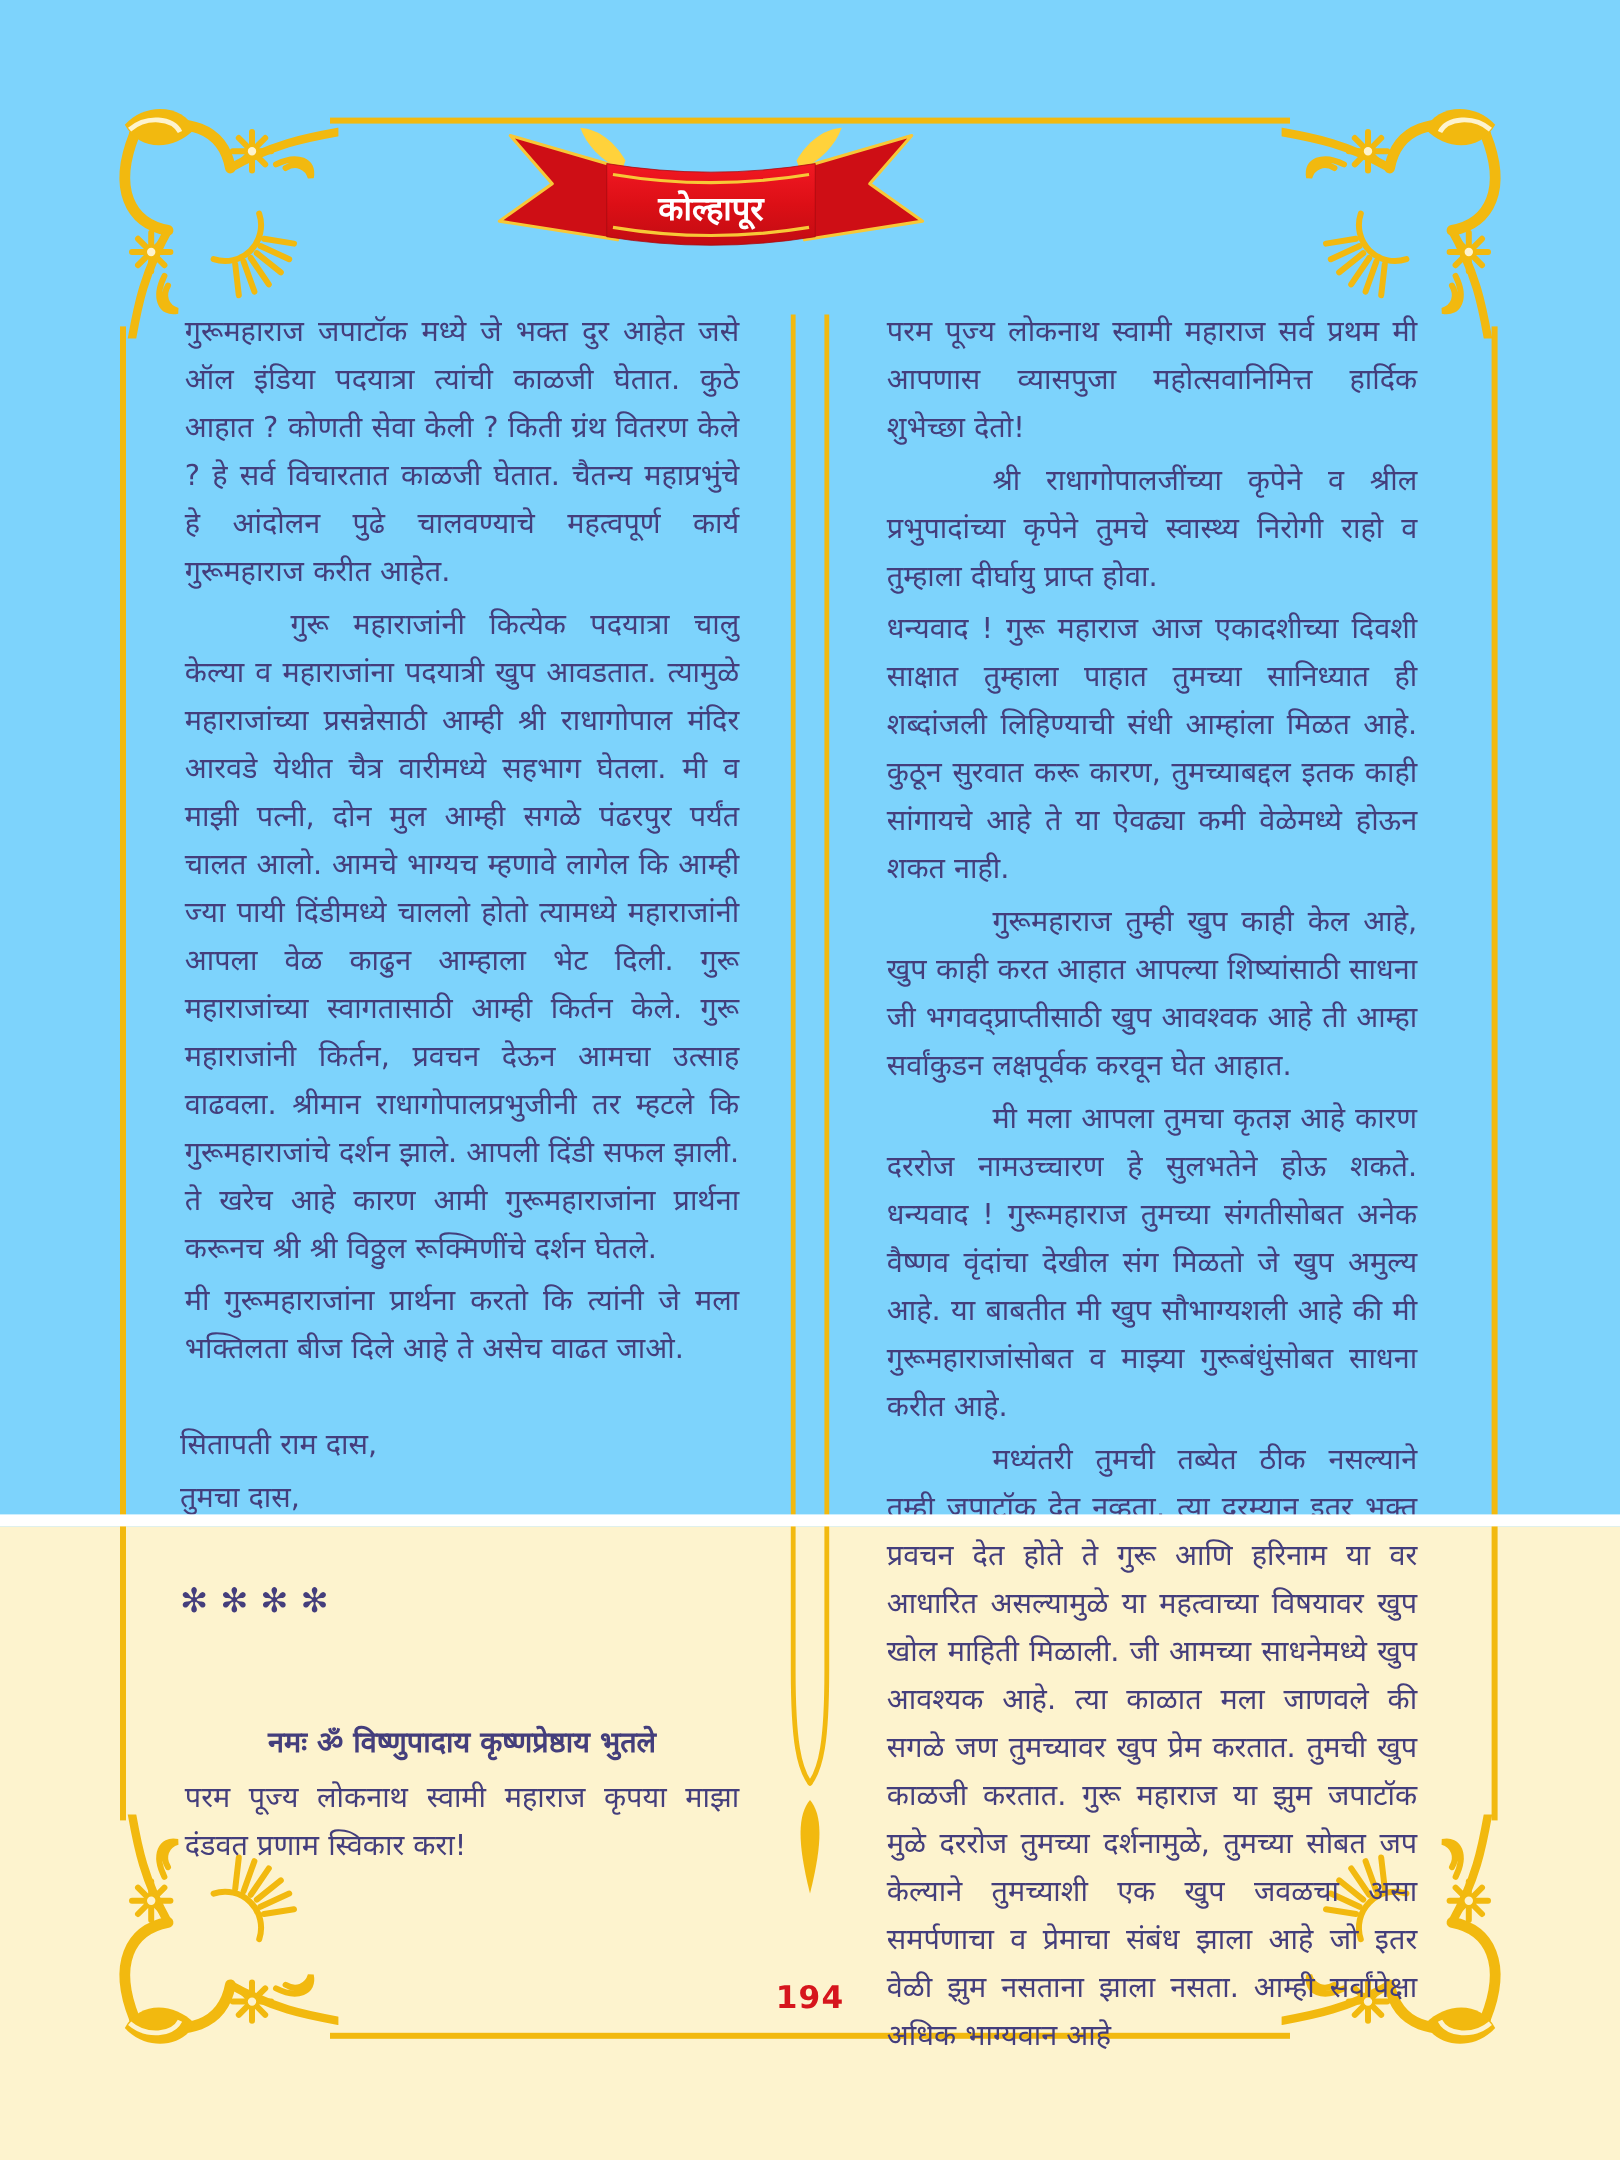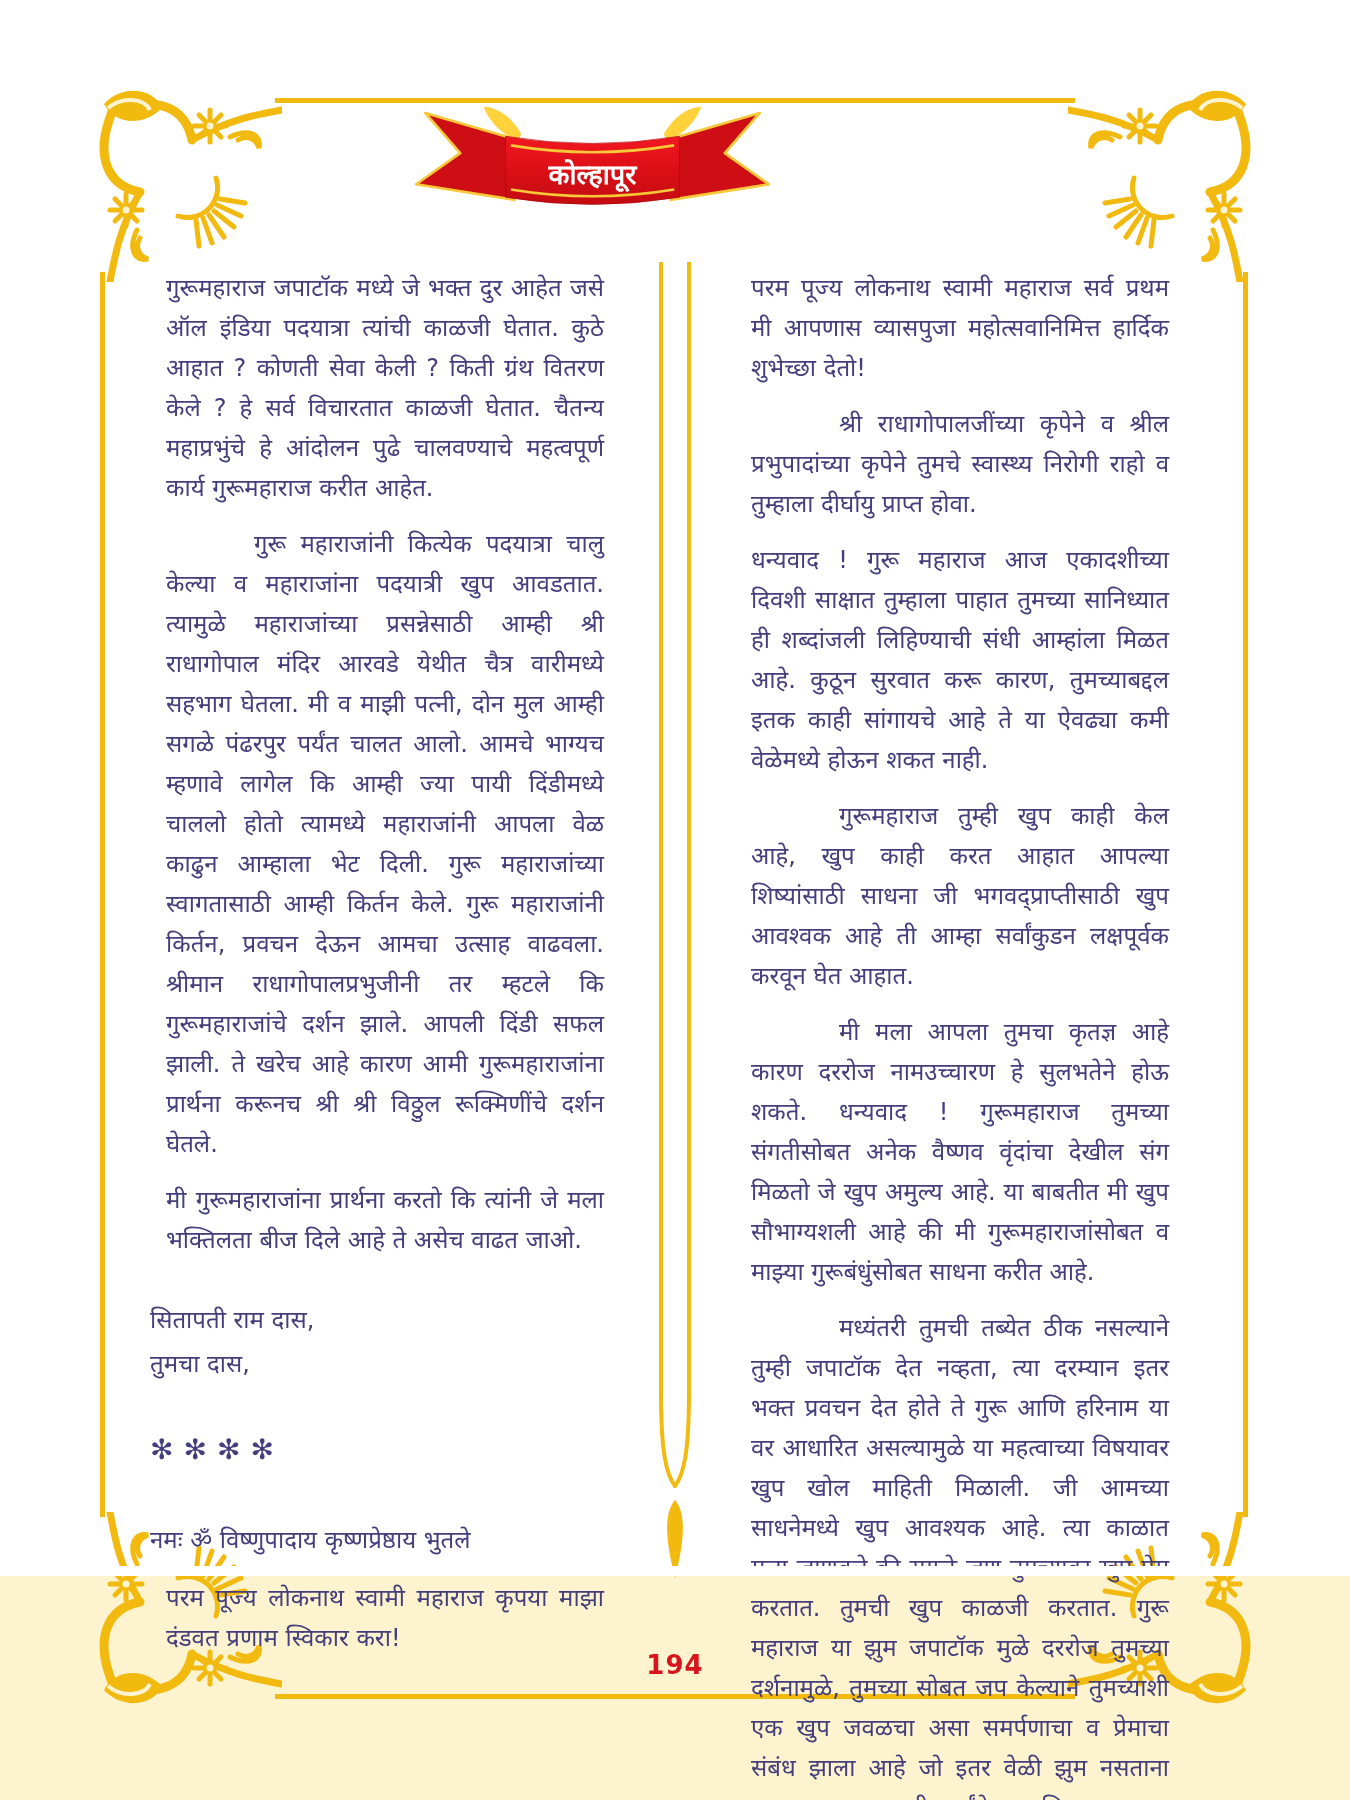--- a/index.html
+++ b/index.html
@@ -2,21 +2,21 @@
 <html><head>
 <meta charset="utf-8">
 <style>
   html,body{margin:0;padding:0;}
   body{
     width:1350px;height:1800px;
     background:#FDF3CE;
     font-family:"DejaVu Sans",sans-serif;
     overflow:hidden;
   }
-  #page{position:relative;width:1350px;height:1576px;background:#ffffff;}
+  #page{position:relative;width:1350px;height:1272px;background:#7dd3fc;}
 
   
   .bline{position:absolute;background:#F2B90F;}
   .b-top{left:275px;top:98px;width:800px;height:5px;}
   .b-bottom{left:275px;top:1694px;width:800px;height:5px;}
   .b-left{left:100px;top:272px;width:5px;height:1245px;}
   .b-right{left:1243px;top:272px;width:5px;height:1245px;}
 
   .corner{position:absolute;width:200px;height:200px;}
   .c-tl{left:82px;top:82px;}
@@ -29,26 +29,26 @@
   .divider{position:absolute;left:652px;top:262px;width:46px;height:1330px;}
 
   .col{
     position:absolute;top:252px;
     color:#443E7C;
     font-size:24px;line-height:40px;
     text-align:justify;
   }
   .col-left{left:150px;width:470px;}
   .col-right{left:735px;width:450px;}
-  .col p{margin:16px;}
+  .col p{margin:4px;}
   .indent{text-indent:88px;}
 
   .signature{margin-top:38px;line-height:44px;text-align:left;}
   .stars{margin-top:44px;font-size:28px;letter-spacing:10px;text-align:left;}
-  .verse{margin-top:48px;line-height:44px;text-align:left;}
+  .verse{margin-top:76px;line-height:44px;text-align:center;font-weight:bold;}
   .last-para{margin-top:44px;}
 
   .page-number{
     position:absolute;left:0;top:1650px;width:1350px;
     text-align:center;color:#D6151D;
     font-size:26px;font-weight:bold;letter-spacing:1px;
   }
   .page-edge{position:absolute;left:0;bottom:0;width:1350px;height:10px;background:#FFFFFF;}
 </style>
 </head>

